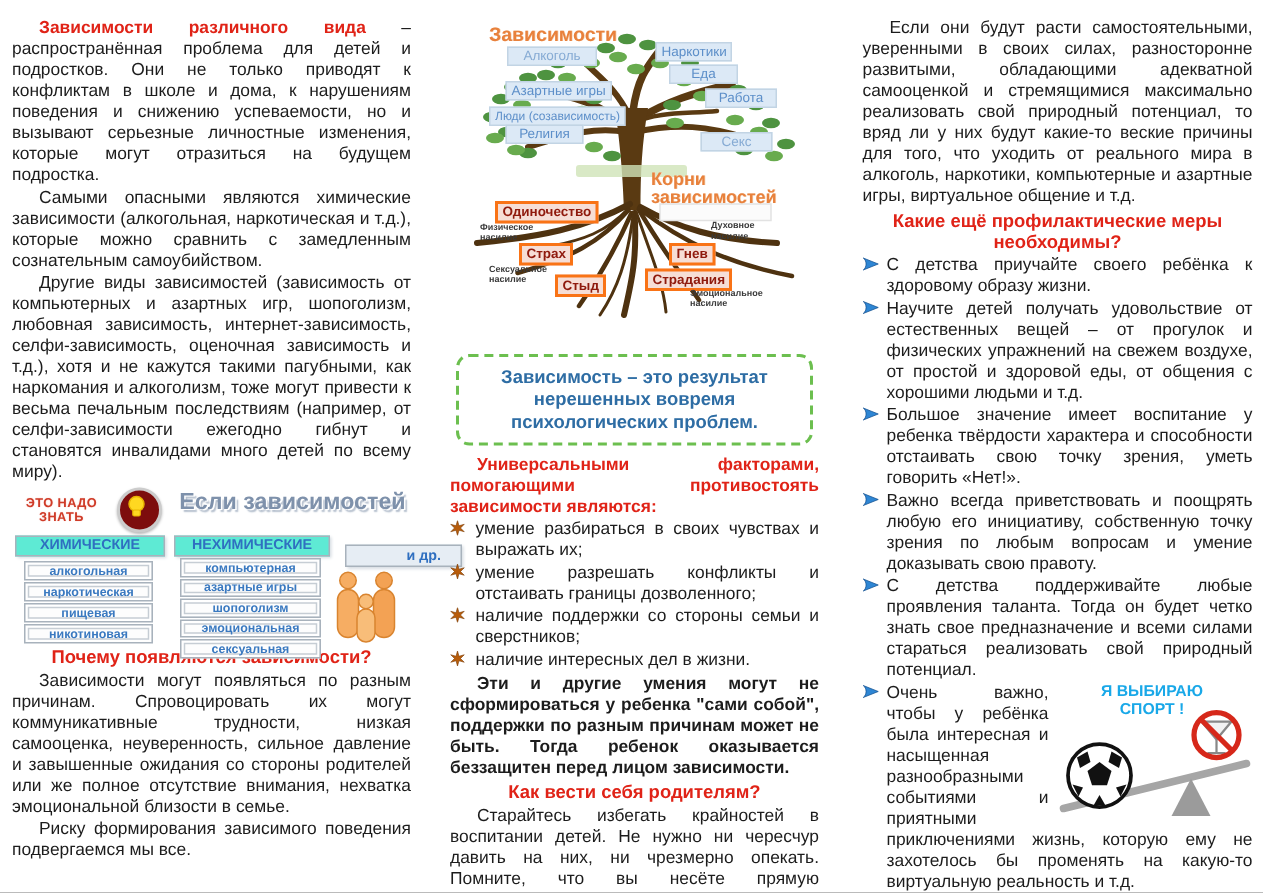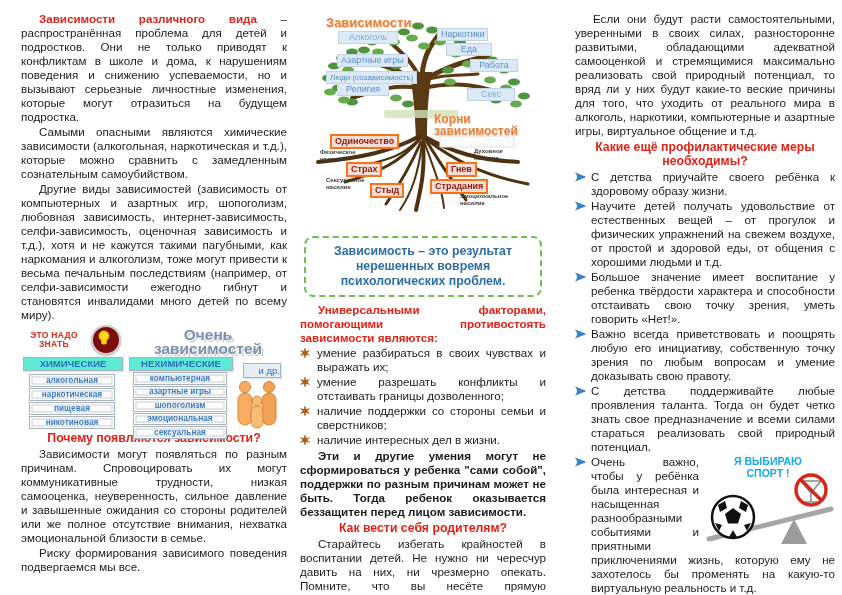--- a/index.html
+++ b/index.html
@@ -1,19 +1,19 @@
 <!DOCTYPE html>
 <html><head>
 <meta charset="utf-8">
 <style>
   html,body{margin:0;padding:0;background:#888;}
   .page{position:relative;width:842px;height:595px;background:#ffffff;overflow:hidden;
         font-family:"Liberation Sans", sans-serif;color:#1c1c1c;}
   .col{position:absolute;top:12px;font-size:11.6px;line-height:14px;text-align:justify;}
-  .col-left{left:21px;width:266px;}
+  .col-left{left:8px;width:266px;}
   .col-mid{left:300px;width:246px;}
   .col-right{left:575px;width:260px;}
   p{margin:0 0 1px 0;text-indent:18px;}
   .lead{color:#e02317;font-weight:bold;}
   .h-red{color:#e02317;font-weight:bold;text-align:center;text-indent:0;font-size:12.3px;margin:2px 0;}
   .bold-para{font-weight:bold;}
   
   .types{position:relative;width:266px;height:104px;margin:3px 0 1px 0;}
   .types .badge{position:absolute;left:2px;top:6px;width:62px;color:#cf3b28;font-weight:bold;
       font-size:8.5px;line-height:9px;letter-spacing:.3px;text-align:center;text-indent:0;
@@ -23,22 +23,22 @@
   .types .title{position:absolute;left:108px;top:3px;width:158px;text-align:center;text-indent:0;
       color:#7e91ab;font-weight:bold;font-size:15.5px;text-shadow:1px 1px 0 #ffffff,2px 2px 1px #b6c0ce;}
   .grp-head{position:absolute;height:12px;border:1px solid #a8b2bc;background:#5eead4;
       color:#2f6fc0;font-weight:bold;font-size:9.5px;line-height:12px;text-align:center;text-indent:0;
       box-shadow:1px 1px 2px #d7dde3;}
   .items{position:absolute;display:flex;flex-direction:column;gap:1.5px;}
   .item-box{border:1px solid #a8b2bc;background:#fdfdfd;color:#3a79c0;font-weight:bold;
       font-size:8.3px;line-height:9.5px;text-align:center;text-indent:0;padding:0.5px 0;
       box-shadow:inset 0 0 0 1.5px #ffffff, inset 0 0 0 2.5px #c6cdd4;}
   .etc-box{position:absolute;left:222px;top:38px;width:36px;height:13px;border:1px solid #a8b2bc;
-      background:#e6edf4;color:#2f6fc0;font-weight:normal;font-size:9.5px;line-height:13px;
-      text-align:right;text-indent:0;box-shadow:1px 1px 2px #d7dde3;}
+      background:#e6edf4;color:#2f6fc0;font-weight:bold;font-size:9.5px;line-height:13px;
+      text-align:left;text-indent:0;box-shadow:1px 1px 2px #d7dde3;padding-left:40px;}
   .family{position:absolute;left:210px;top:54px;}
   
   .tree{position:relative;width:246px;height:219px;margin-bottom:5px;text-align:left;}
   .tree-label{position:absolute;padding:0px 3px;background:#dce9f6;border:1px solid #c2d4e4;
       color:#5d8fc9;font-weight:normal;font-size:9px;line-height:11px;text-indent:0;white-space:nowrap;}
   .tree-title{position:absolute;color:#e8813c;font-weight:bold;font-size:13px;line-height:13px;
       text-indent:0;text-shadow:0.5px 0.5px 0 #f7d7bc;}
   .root-label{position:absolute;padding:0 3px;background:#f6ded6;border:2px solid #f97316;
       color:#8f1a0d;font-weight:bold;font-size:9px;line-height:11px;text-indent:0;white-space:nowrap;}
   .root-small{position:absolute;color:#3a3a3a;font-weight:bold;font-size:6px;line-height:6.5px;
@@ -70,21 +70,21 @@
     <p>Другие виды зависимостей (зависимость от компьютерных и азартных игр, шопоголизм, любовная зависимость, интернет-зависимость, селфи-зависимость, оценочная зависимость и т.д.), хотя и не кажутся такими пагубными, как наркомания и алкоголизм, тоже могут привести к весьма печальным последствиям (например, от селфи-зависимости ежегодно гибнут и становятся инвалидами много детей по всему миру).</p>
 
     <div class="types">
       <div class="badge">ЭТО НАДО ЗНАТЬ</div>
       <div class="bulb-wrap">
         <svg width="22" height="22" viewBox="0 0 22 22">
           <circle cx="11" cy="9" r="5" fill="#ffd821" stroke="#e8b400" stroke-width="1"></circle>
           <rect x="8.5" y="13" width="5" height="4" rx="1" fill="#ffd821" stroke="#e8b400" stroke-width="0.8"></rect>
         </svg>
       </div>
-      <div class="title">Очень зависимостей</div>
+      <div class="title">Если зависимостей</div>
       <div class="grp-head" style="left:2px;top:32px;width:98px;">ХИМИЧЕСКИЕ</div>
       <div class="grp-head" style="left:108px;top:32px;width:102px;">НЕХИМИЧЕСКИЕ</div>
       <div class="etc-box">и др.</div>
       <div class="items" style="left:8px;top:49px;width:86px;">
 
       <div class="item-box">алкогольная</div>
           <div class="item-box">наркотическая</div>
           <div class="item-box">пищевая</div>
           <div class="item-box">никотиновая</div>
         </div>

